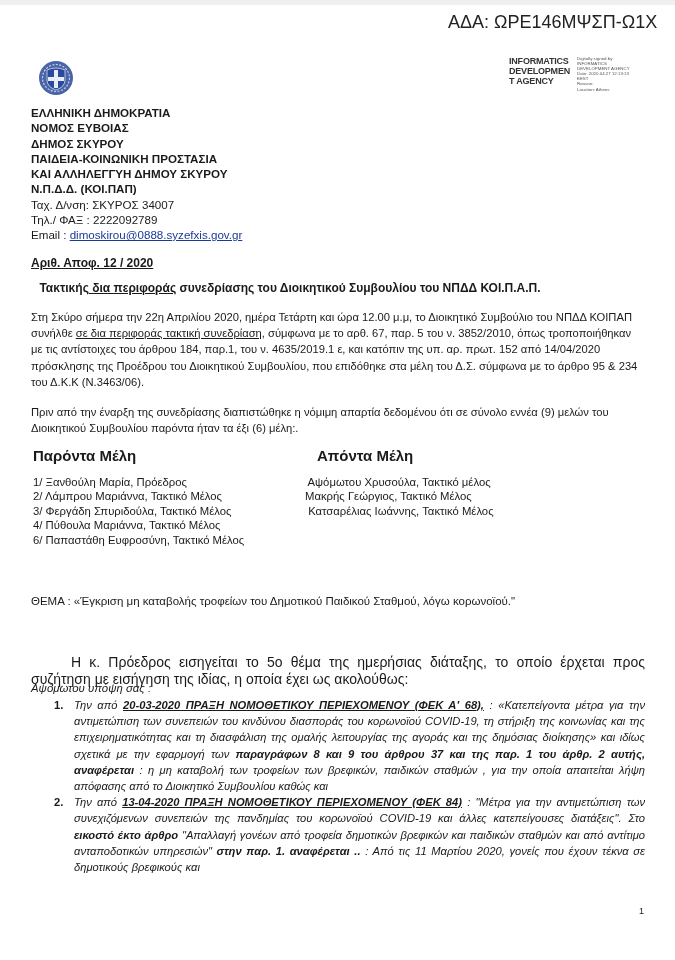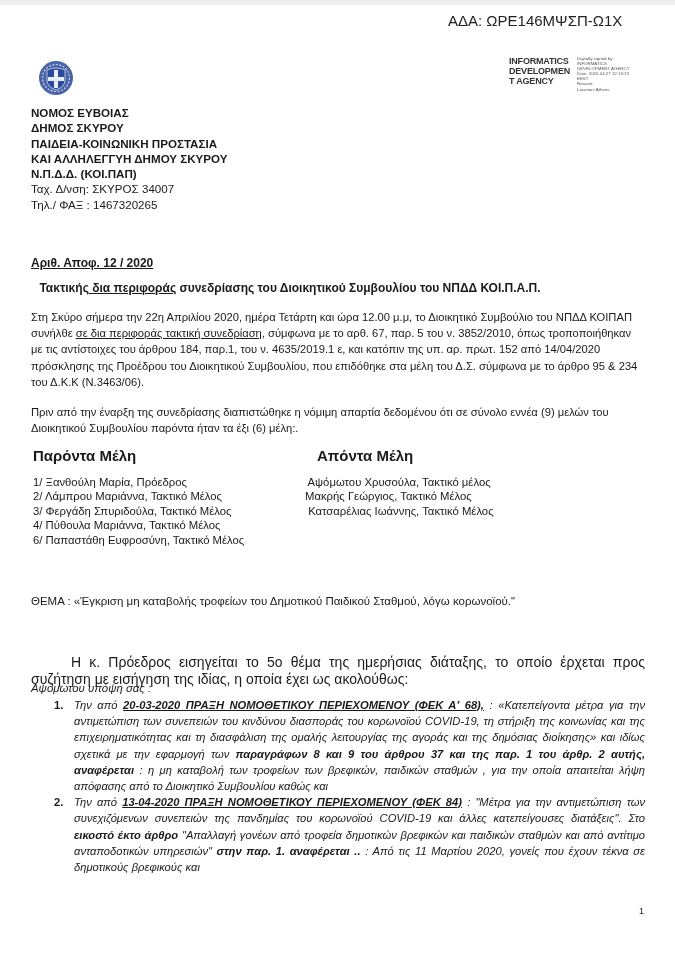--- a/index.html
+++ b/index.html
@@ -4,21 +4,21 @@
 <style>
   html, body { margin: 0; padding: 0; }
   body {
     width: 675px; height: 960px; overflow: hidden;
     background: #ffffff;
     font-family: "Liberation Sans", sans-serif;
     color: #1a1a1a;
     position: relative;
   }
   .topbar { position: absolute; left: 0; top: 0; width: 675px; height: 5px; background: #efefef; }
-  .ada { position: absolute; left: 448px; top: 12px; font-size: 15px; color: #222; }
+  .ada { position: absolute; left: 448px; top: 12px; font-size: 18px; color: #222; }
   .sig { position: absolute; left: 509px; top: 56px; display: flex; gap: 0; }
   .sig-org { font-size: 9px; line-height: 10px; color: #333; width: 68px; font-weight: bold; letter-spacing: -0.2px; }
   .sig-meta { font-size: 4.4px; line-height: 5.1px; color: #555; width: 70px; }
   .emblem { position: absolute; left: 38px; top: 60px; width: 36px; height: 36px; }
   .hdr { position: absolute; left: 31px; top: 105px; font-size: 11.6px; line-height: 15.3px; }
   .hdr .b { font-weight: bold; }
   .hdr a { color: #1a3a9a; text-decoration: underline; }
   .decno { position: absolute; left: 31px; top: 256px; font-size: 12px; font-weight: bold; text-decoration: underline; }
   .title { position: absolute; left: 0; width: 580px; top: 281px; text-align: center; font-size: 12px; font-weight: bold; }
   .title u { text-decoration: underline; }
@@ -67,27 +67,29 @@
 
 <svg class="emblem" viewBox="0 0 36 36">
   <circle cx="18" cy="18" r="17" fill="#4a64a8"></circle>
   <circle cx="18" cy="18" r="13.5" fill="none" stroke="#c8d0e6" stroke-width="1.2" stroke-dasharray="2 1.5"></circle>
   <path d="M9 10 Q18 6 27 10 L27 20 Q27 27 18 30 Q9 27 9 20 Z" fill="#2a4aa0" stroke="#d6dcee" stroke-width="0.8"></path>
   <rect x="16" y="10" width="4" height="18" fill="#e8ecf6"></rect>
   <rect x="10" y="17" width="16" height="4" fill="#e8ecf6"></rect>
 </svg>
 
 <div class="hdr">
+  <div class="b">ΕΛΛΗΝΙΚΗ ΔΗΜΟΚΡΑΤΙΑ</div>
   <div class="b">ΝΟΜΟΣ ΕΥΒΟΙΑΣ</div>
   <div class="b">ΔΗΜΟΣ ΣΚΥΡΟΥ</div>
   <div class="b">ΠΑΙΔΕΙΑ-ΚΟΙΝΩΝΙΚΗ ΠΡΟΣΤΑΣΙΑ</div>
   <div class="b">ΚΑΙ ΑΛΛΗΛΕΓΓΥΗ ΔΗΜΟΥ ΣΚΥΡΟΥ</div>
   <div class="b">Ν.Π.Δ.Δ. (ΚΟΙ.ΠΑΠ)</div>
   <div>Ταχ. Δ/νση: ΣΚΥΡΟΣ 34007</div>
-  <div>Τηλ./ ΦΑΞ : 1467320265</div>
+  <div>Τηλ./ ΦΑΞ : 2222092789</div>
+  <div><span>Email : </span><a>dimoskirou@0888.syzefxis.gov.gr</a></div>
 </div>
 
 <div class="decno">Αριθ. Αποφ.  12 / 2020</div>
 
 <div class="title"><span>Τακτικής</span><u> δια περιφοράς</u><span> συνεδρίασης του Διοικητικού Συμβουλίου του ΝΠΔΔ  ΚΟΙ.Π.Α.Π.</span></div>
 
 <div class="para p1"><span>Στη Σκύρο σήμερα την  22η Απριλίου  2020, ημέρα Τετάρτη  και ώρα 12.00 μ.μ, το Διοικητικό Συμβούλιο  του ΝΠΔΔ ΚΟΙΠΑΠ συνήλθε </span><u>σε  δια περιφοράς τακτική  συνεδρίαση</u><span>, σύμφωνα με το αρθ. 67, παρ. 5 του ν. 3852/2010, όπως τροποποιήθηκαν με τις αντίστοιχες του άρθρου 184, παρ.1, του ν. 4635/2019.1 ε, και κατόπιν της  υπ. αρ. πρωτ. 152  από 14/04/2020 πρόσκλησης της Προέδρου του Διοικητικού Συμβουλίου, που επιδόθηκε στα μέλη του Δ.Σ. σύμφωνα με το άρθρο 95 &amp; 234 του Δ.Κ.Κ (Ν.3463/06).</span></div>
 
 <div class="para p2">Πριν από την έναρξη της συνεδρίασης διαπιστώθηκε η νόμιμη απαρτία δεδομένου ότι σε σύνολο εννέα (9) μελών του Διοικητικού Συμβουλίου παρόντα ήταν τα έξι (6) μέλη:.</div>
 

